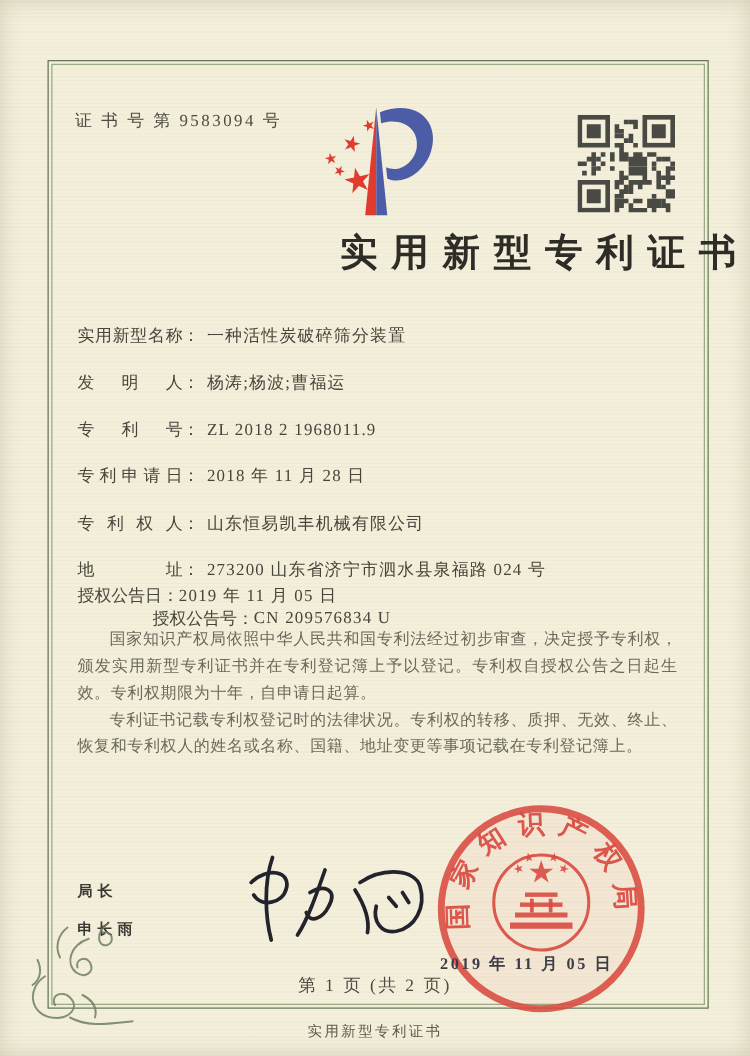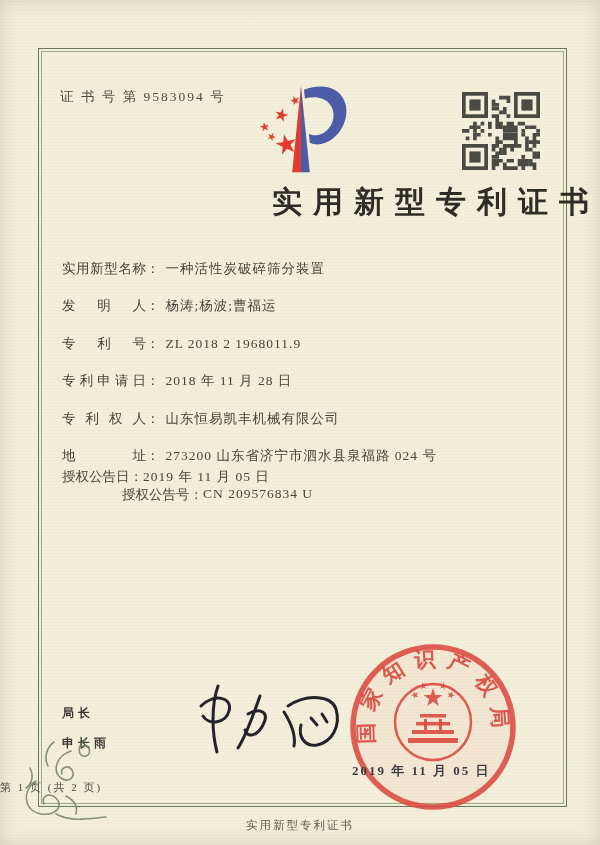--- a/index.html
+++ b/index.html
@@ -41,21 +41,21 @@
   .grant-group.right{margin-left:60px;}
   .paragraphs{position:absolute;left:62px;top:501px;width:480px;font-size:12.8px;line-height:21.5px;color:#6b695c;}
   .paragraphs p{margin:0;text-indent:2em;text-align:justify;letter-spacing:0.5px;}
   .signer{position:absolute;left:62px;top:698px;font-size:12px;font-weight:bold;color:#3a3832;letter-spacing:4px;line-height:30px;}
   .signature{position:absolute;left:188px;top:678px;width:165px;height:85px;}
   .seal{position:absolute;left:346px;top:640px;width:174px;height:174px;}
   .seal-date{
     position:absolute;left:352px;top:762px;width:180px;font-size:13px;
     color:#3d3c46;letter-spacing:2px;font-weight:bold;
   }
-  .page-footer{position:absolute;left:0;top:780px;width:100%;font-size:11px;color:#4c4a42;letter-spacing:2px;}
+  .page-footer{position:absolute;left:0;top:780px;width:100%;text-align:center;font-size:14px;color:#4c4a42;letter-spacing:2px;}
   .back-note{position:absolute;left:0;top:818px;width:100%;text-align:center;font-size:11.5px;color:#5d5b4e;letter-spacing:2px;}
   .ornament{position:absolute;left:16px;top:736px;width:92px;height:96px;}
 </style>
 </head>
 <body>
 
 <div class="page">
 
   <div class="frame-outer">
     <div class="frame-inner"></div>
@@ -141,20 +141,24 @@
         <span>：</span>
       <span class="field-value">2019 年 11 月 05 日</span>
     </span>
     <span class="grant-group right">
       <span>授权公告号</span>
         <span>：</span>
       <span class="field-value">CN 209576834 U</span>
     </span>
   </div>
 
+  <div class="paragraphs">
+    <p>国家知识产权局依照中华人民共和国专利法经过初步审查，决定授予专利权，颁发实用新型专利证书并在专利登记簿上予以登记。专利权自授权公告之日起生效。专利权期限为十年，自申请日起算。</p>
+    <p>专利证书记载专利权登记时的法律状况。专利权的转移、质押、无效、终止、恢复和专利权人的姓名或名称、国籍、地址变更等事项记载在专利登记簿上。</p>
+  </div>
 
   <div class="signer">
     <div>局长</div>
     <div>申长雨</div>
   </div>
 
   <svg class="signature" viewBox="0 0 165 85">
     <g stroke="#23232b" stroke-width="3" stroke-linecap="round" fill="none">
       <path d="M30,8 C23,28 24,55 29,74"></path>
       <path d="M13,28 C26,15 45,19 41,33 C38,45 21,48 15,38"></path>

